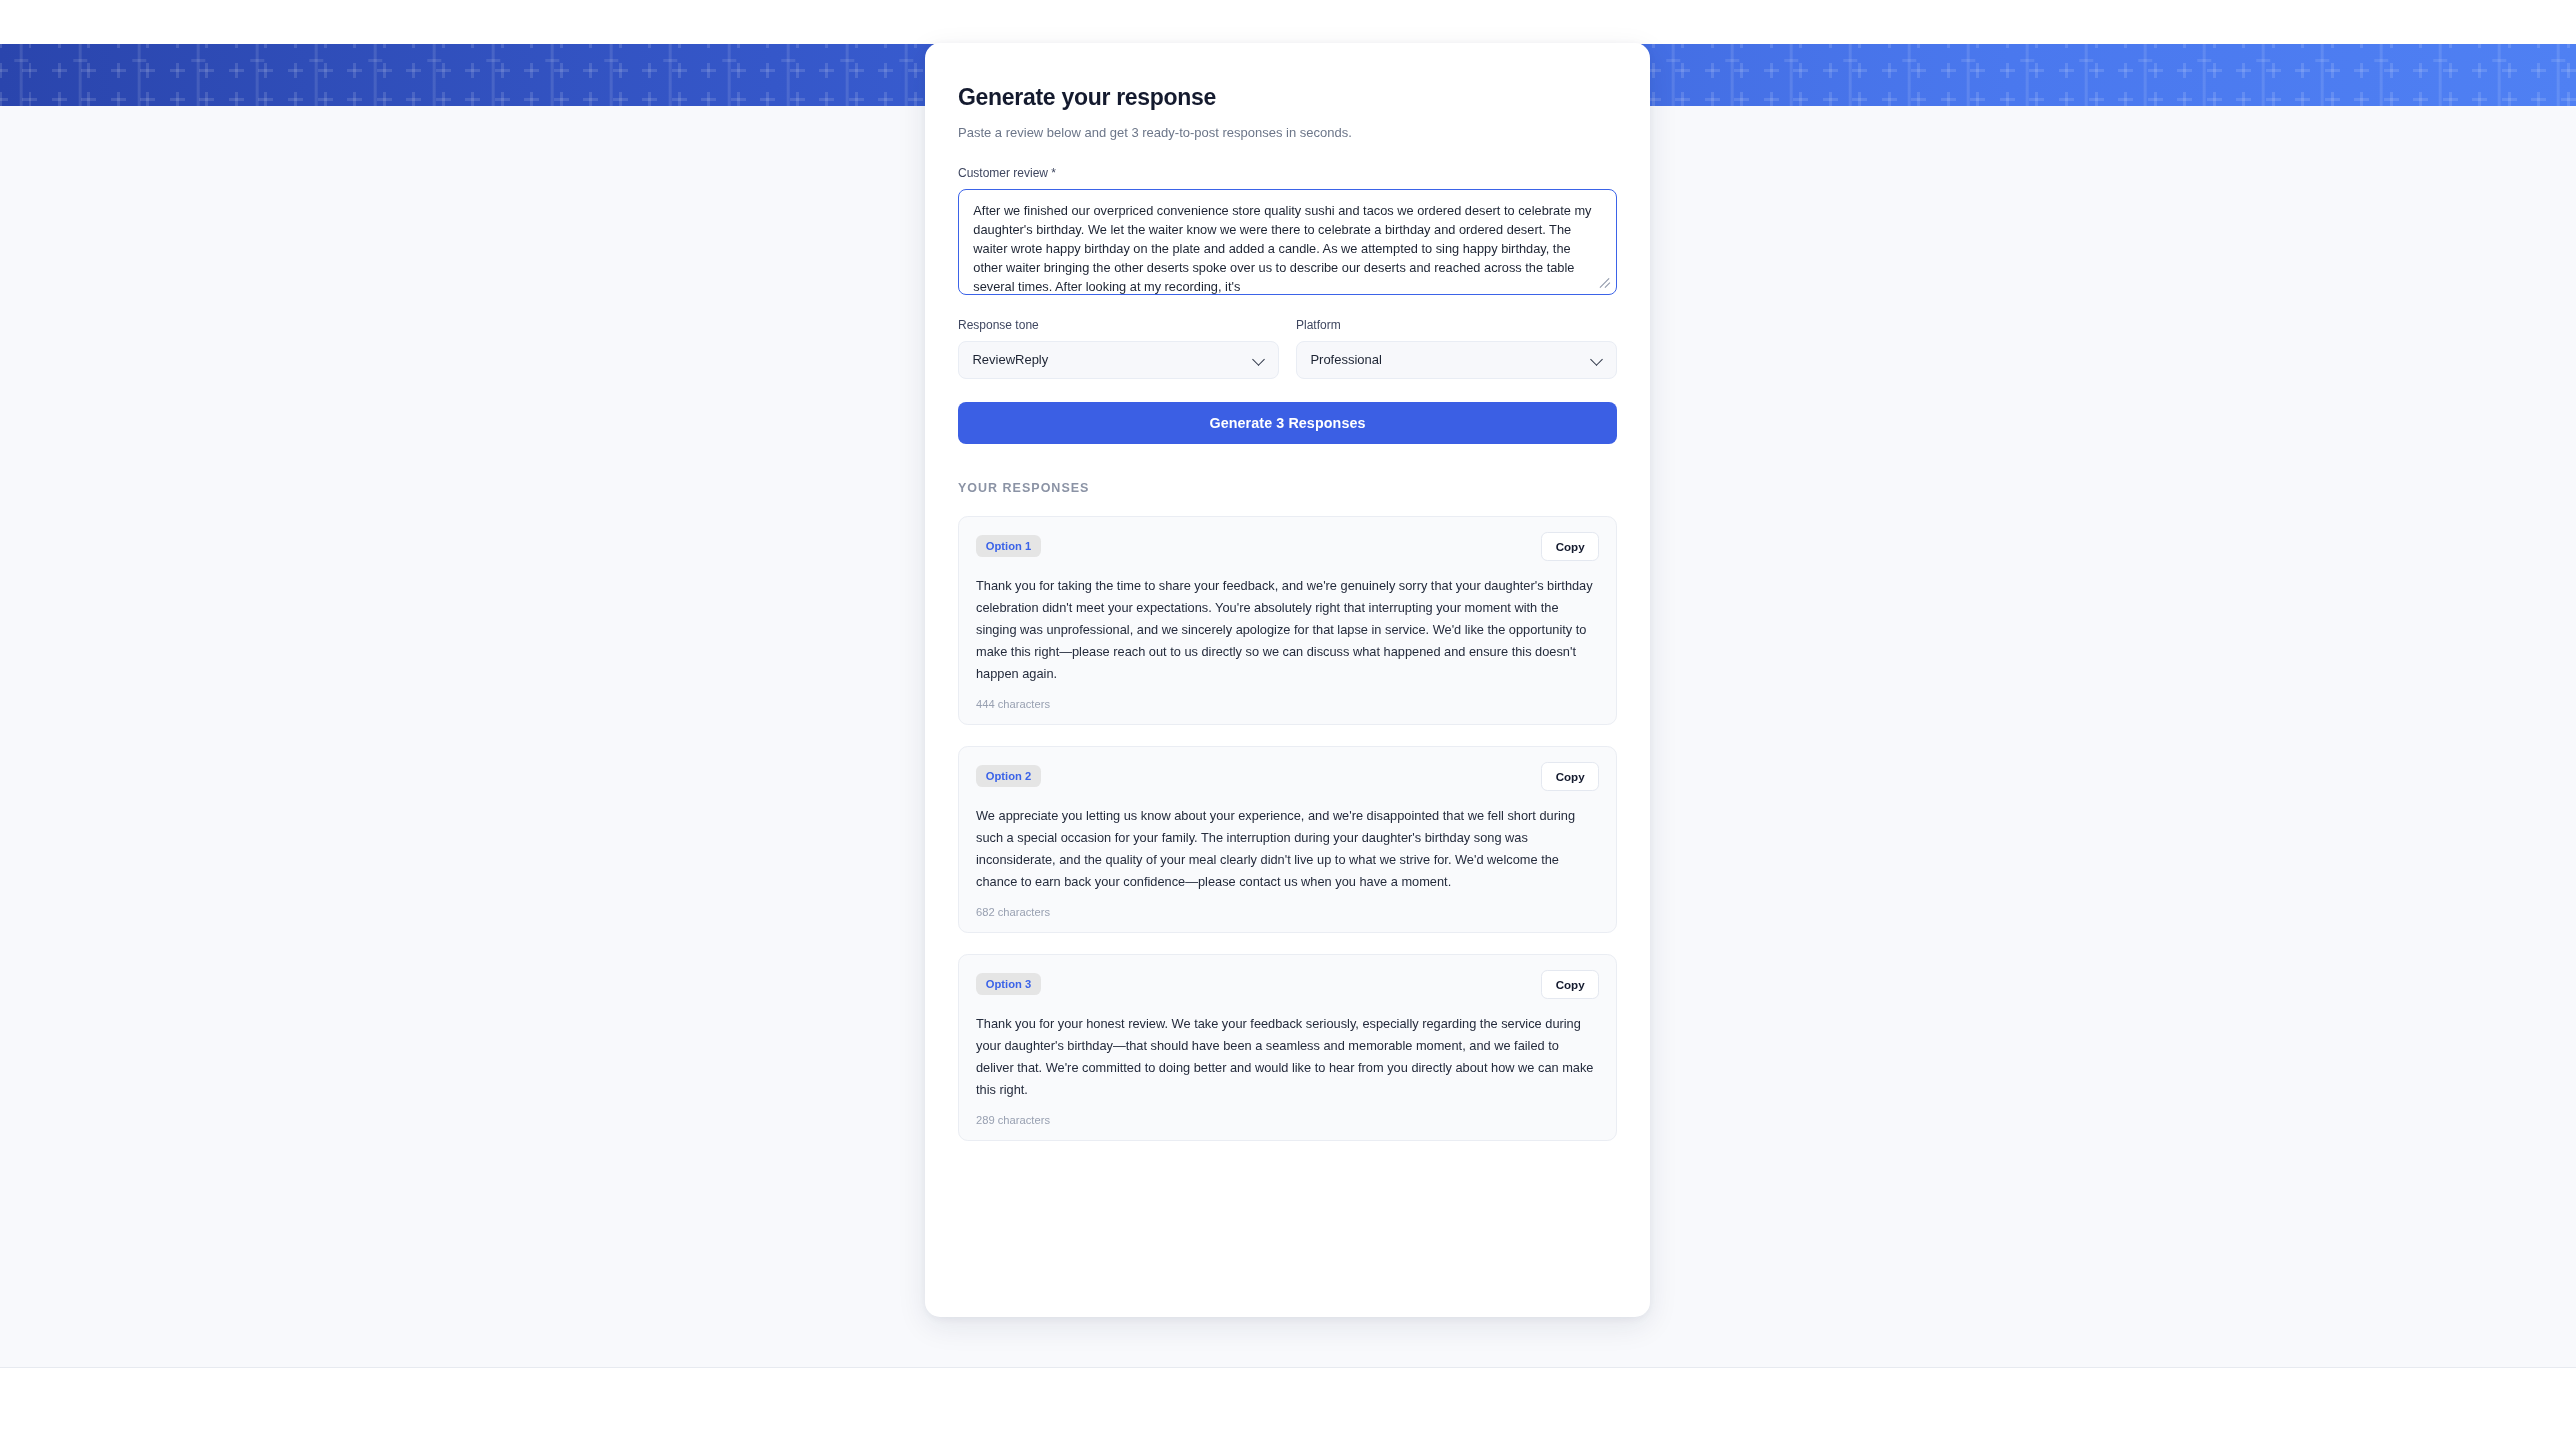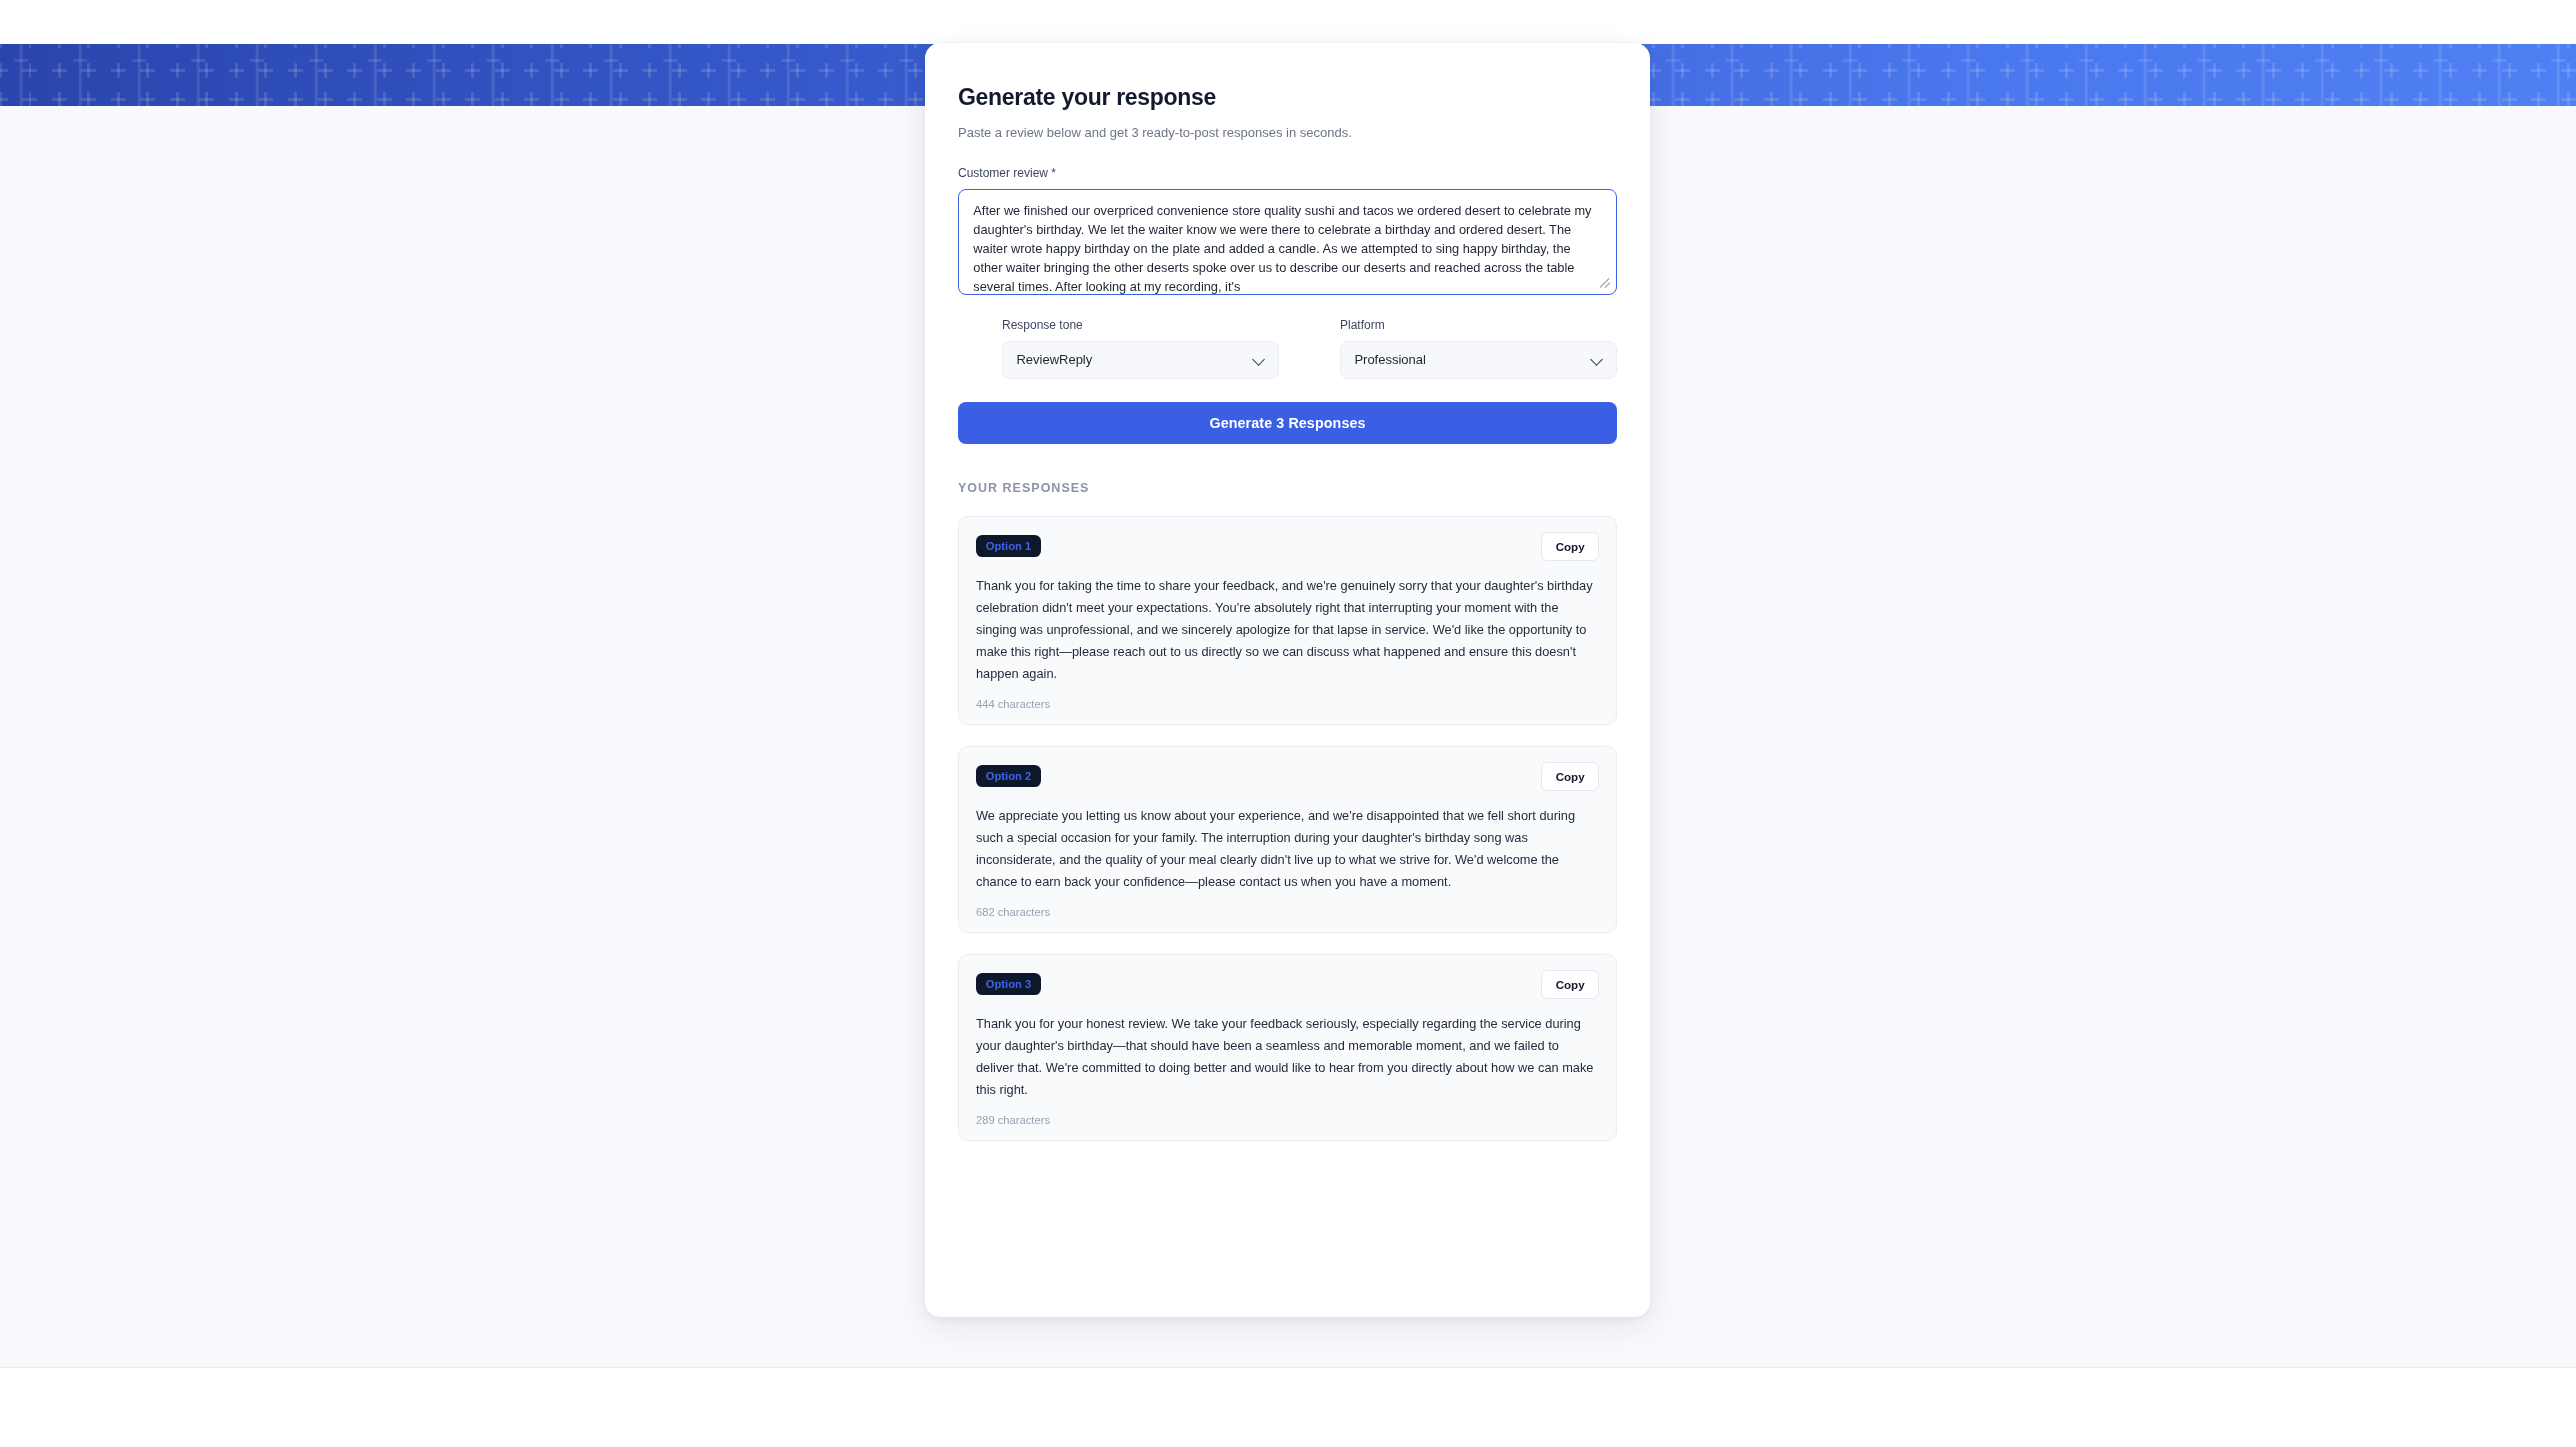--- a/index.html
+++ b/index.html
@@ -216,21 +216,21 @@
     transform: rotate(-45deg);
   }
   .resize-grip span:nth-child(1) { width: 12.5px; right: -0.9px; bottom: 1.8px; }
   .resize-grip span:nth-child(2) { width:  7.2px; right: -0.9px; bottom: 1.8px; }
 
   .row-two {
     display: flex;
     gap: 17px;
     margin-top: 23px;
   }
-  .row-two > div { flex: 1; min-width: 0; margin-left: 44px; }
+  .row-two > div { flex: 1; min-width: 0; }
 
   .select-box {
     position: relative;
     width: 100%;
     height: 38px;
     background: #f7f8fb;
     border: 0.9px solid #e9edf4;
     border-radius: 8px;
     display: flex;
     align-items: center;
@@ -303,21 +303,21 @@
     padding: 15px 17px 14.3px 17px;
     margin-bottom: 20.6px;
   }
   .resp-head {
     display: flex;
     align-items: center;
     justify-content: space-between;
     margin-bottom: 14.3px;
   }
   .resp-badge {
-    background: #0f172a;
+    background: #e5e5e5;
     color: #3b63e8;
     font-size: 11.2px;
     font-weight: 700;
     border-radius: 6.3px;
     padding: 5.4px 9.8px;
     line-height: 1;
   }
   .copy-btn {
     background: #ffffff;
     border: 0.9px solid #e4e8f0;

